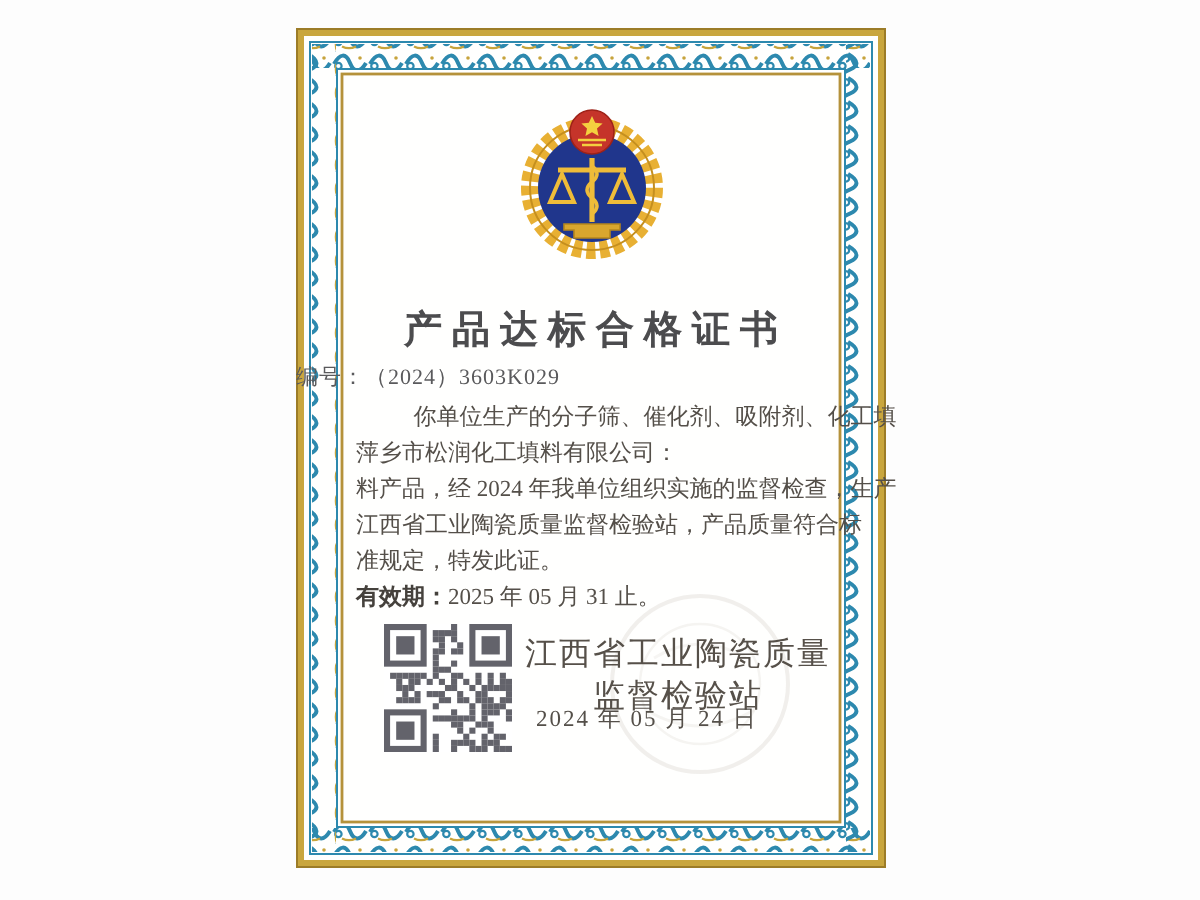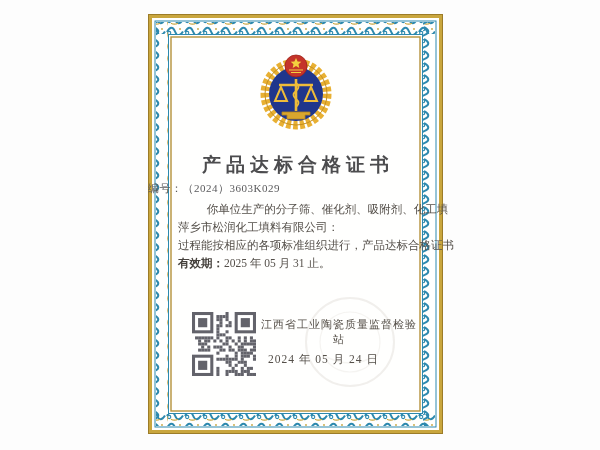--- a/index.html
+++ b/index.html
@@ -29,21 +29,21 @@
   .body-text{
     position:absolute;top:186px;left:30px;width:244px;
     font-size:11.5px;line-height:18px;color:#544f49;
   }
   .body-text .ln{white-space:nowrap;}
   .indent{text-indent:2.5em;}
   .validity b{color:#45413c;}
   .qr{position:absolute;left:44px;top:298px;width:64px;height:64px;}
   .issuer{
     position:absolute;top:303px;left:111px;width:160px;
-    text-align:center;font-size:11px;color:#565049;letter-spacing:1px;
+    text-align:center;font-size:16px;color:#565049;letter-spacing:1px;
   }
   .issue-date{
     position:absolute;top:338px;left:120px;width:160px;
     text-align:left;font-size:11.5px;color:#544f49;letter-spacing:1px;
   }
   .stamp{
     position:absolute;left:155px;top:281px;width:94px;height:94px;
     opacity:.45;pointer-events:none;
   }
 </style>
@@ -103,21 +103,23 @@
       <path d="M40 6 l1.6 3.4 3.7 .4 -2.8 2.5 .8 3.7 -3.3 -1.9 -3.3 1.9 .8 -3.7 -2.8 -2.5 3.7 -.4 z" fill="#F4D03F"></path>
       <path d="M33 18 h14 M35 20.5 h10" stroke="#F4D03F" stroke-width="1.2" fill="none"></path>
     </svg>
 
     <div class="title">产品达标合格证书</div>
     <div class="serial"><span>编号：</span><span>（2024）3603K029</span></div>
 
     <div class="body-text">
       <div class="ln indent">你单位生产的分子筛、催化剂、吸附剂、化工填</div>
       <div class="ln">萍乡市松润化工填料有限公司：</div>
-      <div class="ln">过程能按相应的各项标准组织进行，产品达标合格证书</div>
+      <div class="ln">料产品，经 2024 年我单位组织实施的监督检查，生产</div>
+      <div class="ln">江西省工业陶瓷质量监督检验站，产品质量符合标</div>
+      <div class="ln">准规定，特发此证。</div>
       <div class="ln validity"><b>有效期：</b><span>2025 年 05 月 31 止。</span></div>
     </div>
 
     <svg id="qr-svg" class="qr" viewBox="0 0 63 63" xmlns="http://www.w3.org/2000/svg">
       <rect x="0" y="0" width="63" height="63" fill="#ffffff"></rect>
     <g fill="#63636B">
           <rect x="3" y="24" width="3" height="3"></rect>
           <rect x="6" y="24" width="3" height="3"></rect>
           <rect x="6" y="27" width="3" height="3"></rect>
           <rect x="6" y="30" width="3" height="3"></rect>

